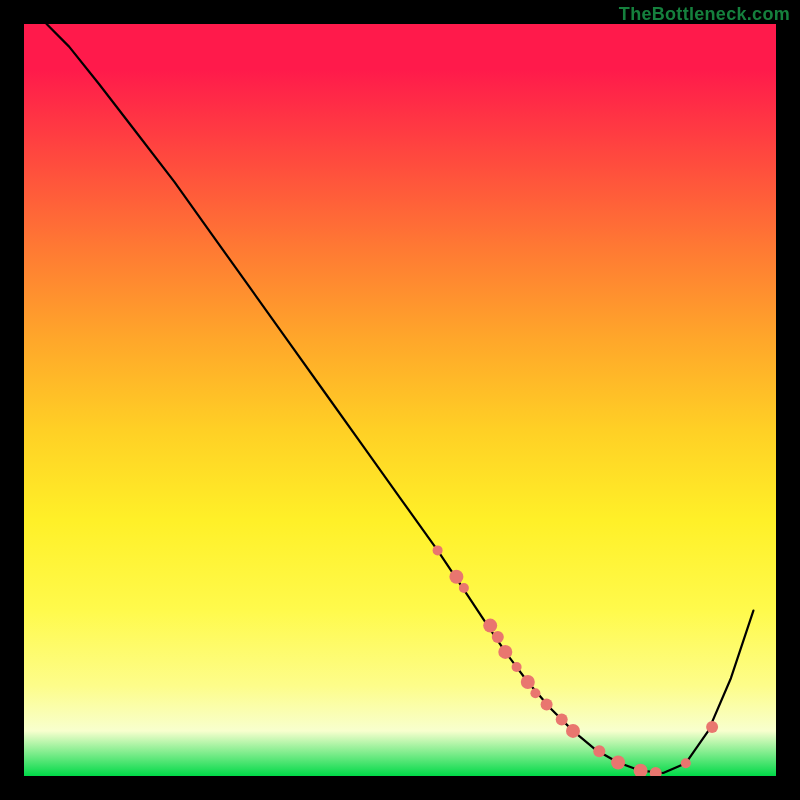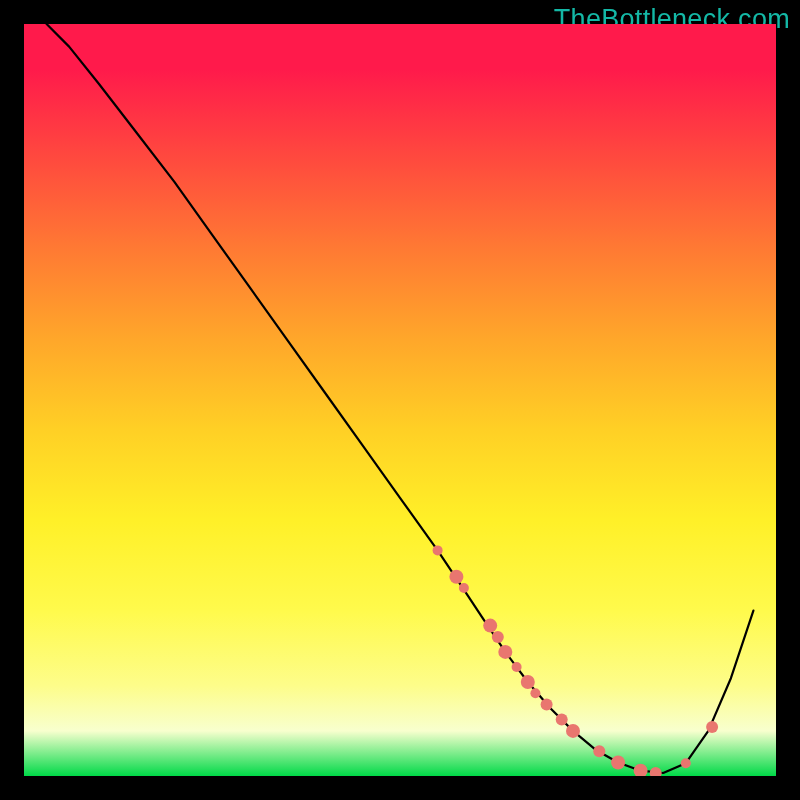--- a/index.html
+++ b/index.html
@@ -28,23 +28,23 @@
       #fffa4c 78%,
       #fdfd8a 88%,
       #f8ffce 94%,
       #00d948 100%
     );
   }
   .watermark {
     position: absolute;
     top: 4px;
     right: 10px;
-    font-size: 27px;
-    font-weight: 400;
-    color: #14b8a6;
+    font-size: 18px;
+    font-weight: 700;
+    color: #15803d;
     letter-spacing: 0.3px;
     user-select: none;
   }
   svg {
     position: absolute;
     left: 0;
     top: 0;
   }
 </style>
 </head>

